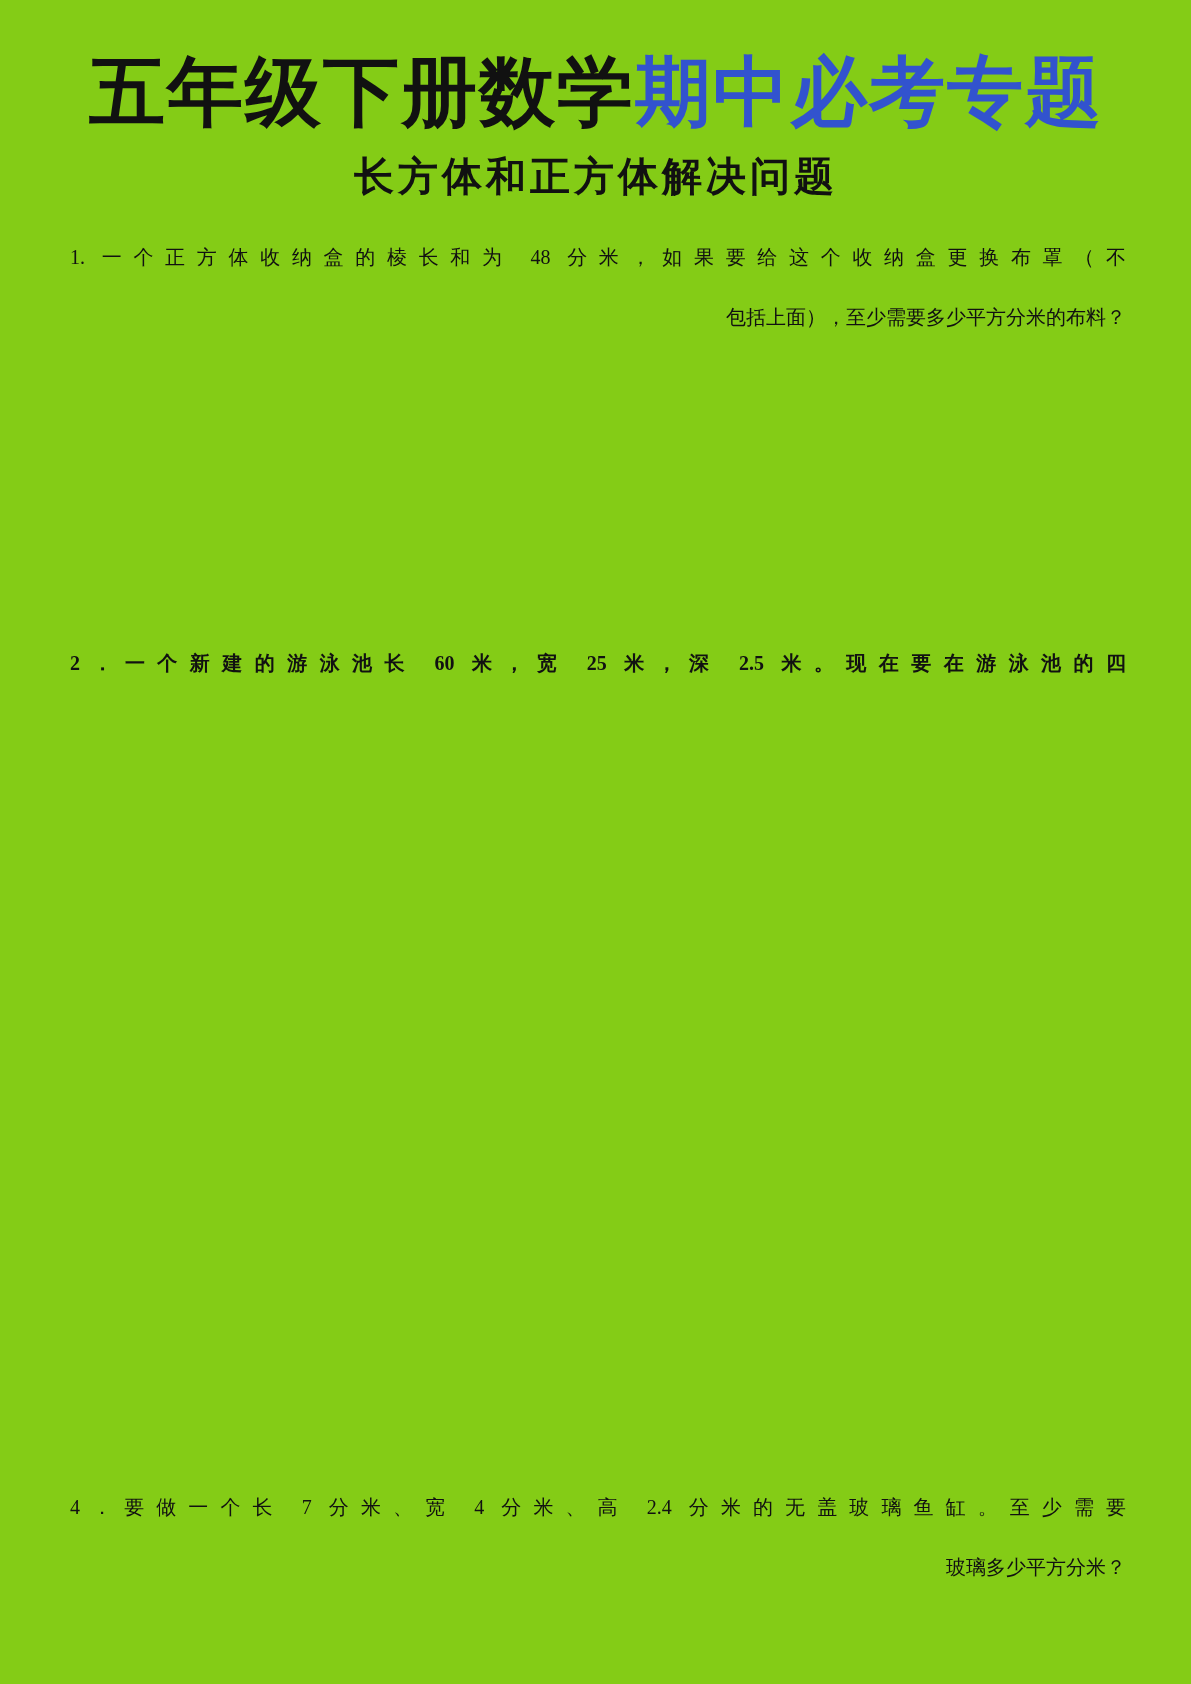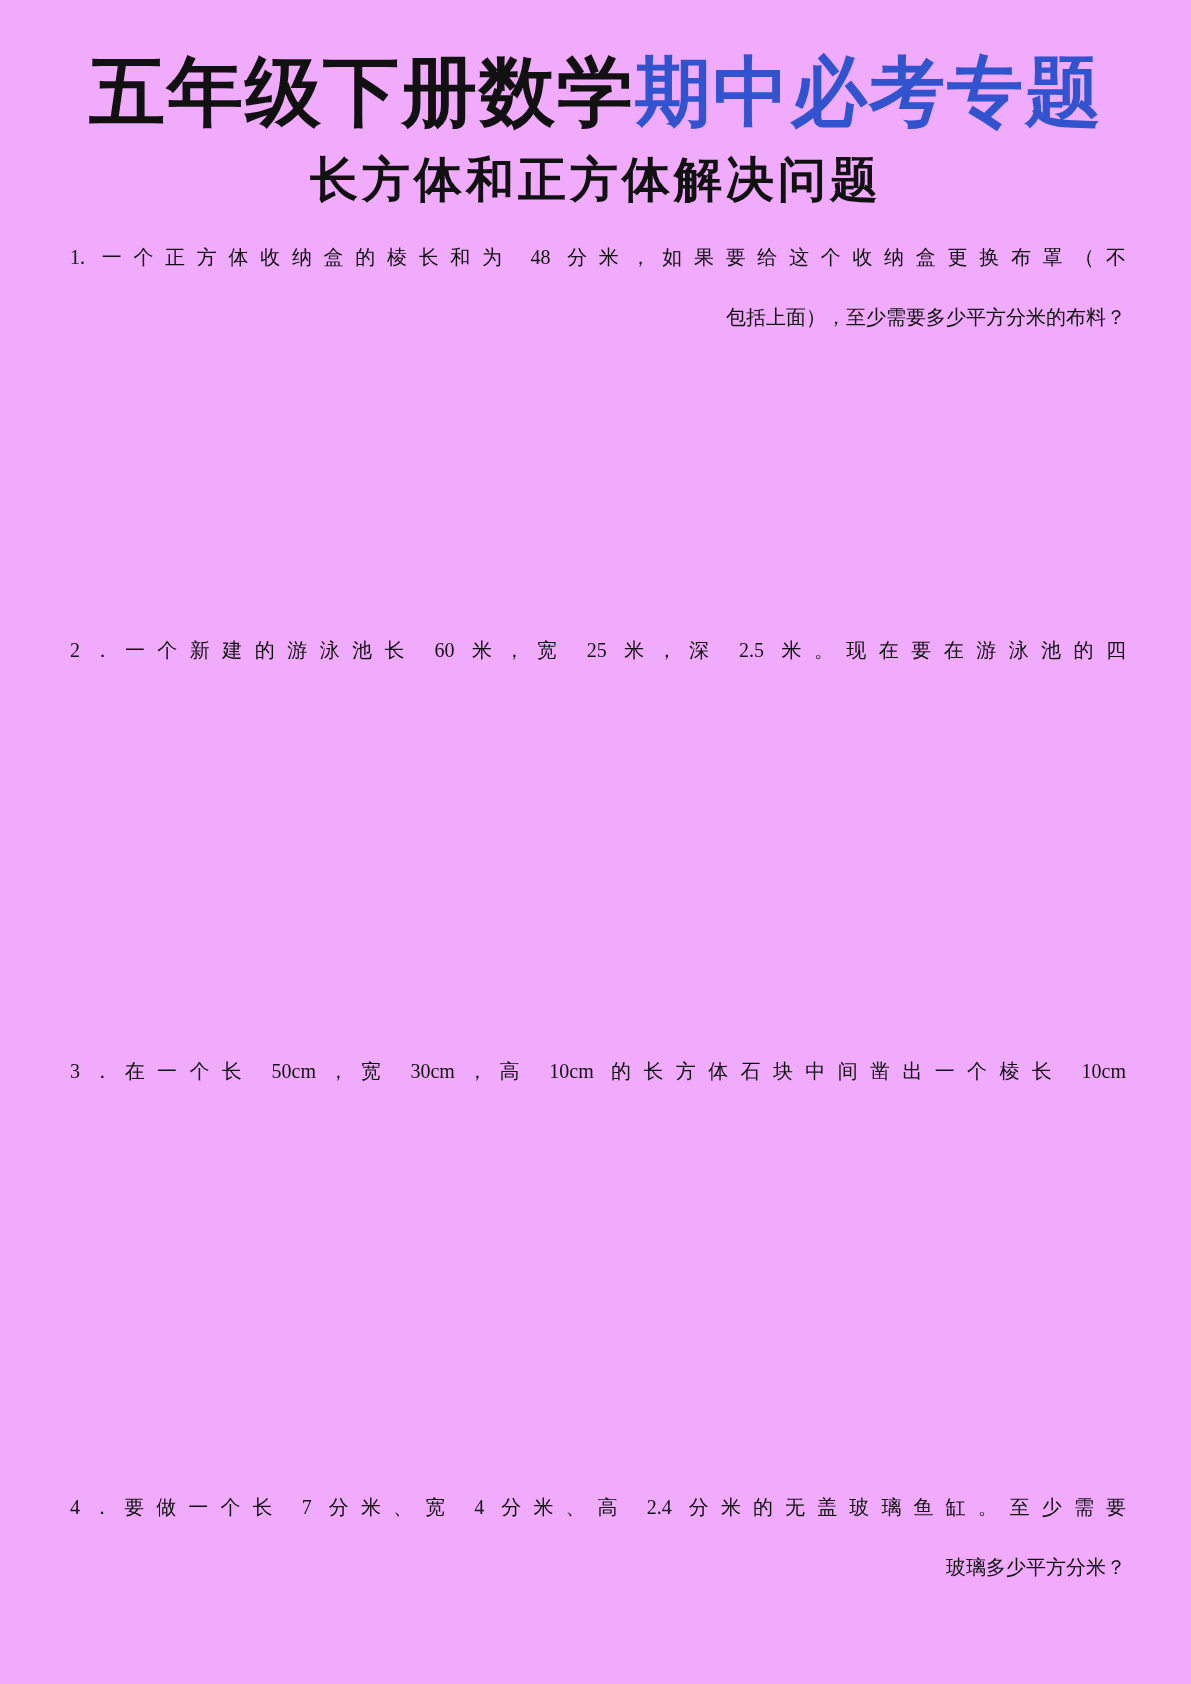--- a/index.html
+++ b/index.html
@@ -4,21 +4,21 @@
 <style>
   html, body {
     margin: 0;
     padding: 0;
     background: #ffffff;
   }
   .page {
     position: relative;
     width: 1191px;
     height: 1684px;
-    background: #f0abfc;
+    background: #84cc16;
     overflow: hidden;
     font-family: "Liberation Serif", "DejaVu Serif", serif;
     color: #111111;
   }
   .title-line {
     position: absolute;
     top: 42px;
     left: 66px;
     width: 1060px;
     text-align: center;
@@ -30,42 +30,43 @@
   }
   .title-accent {
     color: #3253CE;
   }
   .subtitle-line {
     position: absolute;
     top: 148px;
     left: 66px;
     width: 1060px;
     text-align: center;
-    font-size: 48px;
+    font-size: 40px;
     font-weight: bold;
     line-height: 64px;
     letter-spacing: 4px;
     white-space: nowrap;
+    font-family: Liberation Mono, monospace;
   }
   .problem {
     position: absolute;
     left: 70px;
     width: 1056px;
     font-size: 20px;
     line-height: 60px;
   }
   .problem .line {
     text-align: right;
   }
   .problem .line-full {
     text-align: justify;
     text-align-last: justify;
   }
   .problem-1 { top: 227px; }
-  .problem-2 { top: 620px; }
+  .problem-2 { top: 633px; font-weight: bold; }
   .problem-3 { top: 1041px; }
   .problem-4 { top: 1477px; }
 </style>
 </head>
 <body>
 
 <div class="page">
 
   <div class="title-line">
     <span>五年级下册数学</span><span class="title-accent">期中必考专题</span>
@@ -76,21 +77,20 @@
   <div class="problem problem-1">
     <div class="line line-full">1. 一个正方体收纳盒的棱长和为 48 分米，如果要给这个收纳盒更换布罩（不</div>
     <div class="line">包括上面），至少需要多少平方分米的布料？</div>
   </div>
 
   <div class="problem problem-2">
     <div class="line line-full">2．一个新建的游泳池长 60 米，宽 25 米，深 2.5 米。现在要在游泳池的四</div>
   </div>
 
   <div class="problem problem-3">
-    <div class="line line-full">3．在一个长 50cm，宽 30cm，高 10cm 的长方体石块中间凿出一个棱长 10cm</div>
   </div>
 
   <div class="problem problem-4">
     <div class="line line-full">4．要做一个长 7 分米、宽 4 分米、高 2.4 分米的无盖玻璃鱼缸。至少需要</div>
     <div class="line">玻璃多少平方分米？</div>
   </div>
 
 </div>
 
 </body></html>

